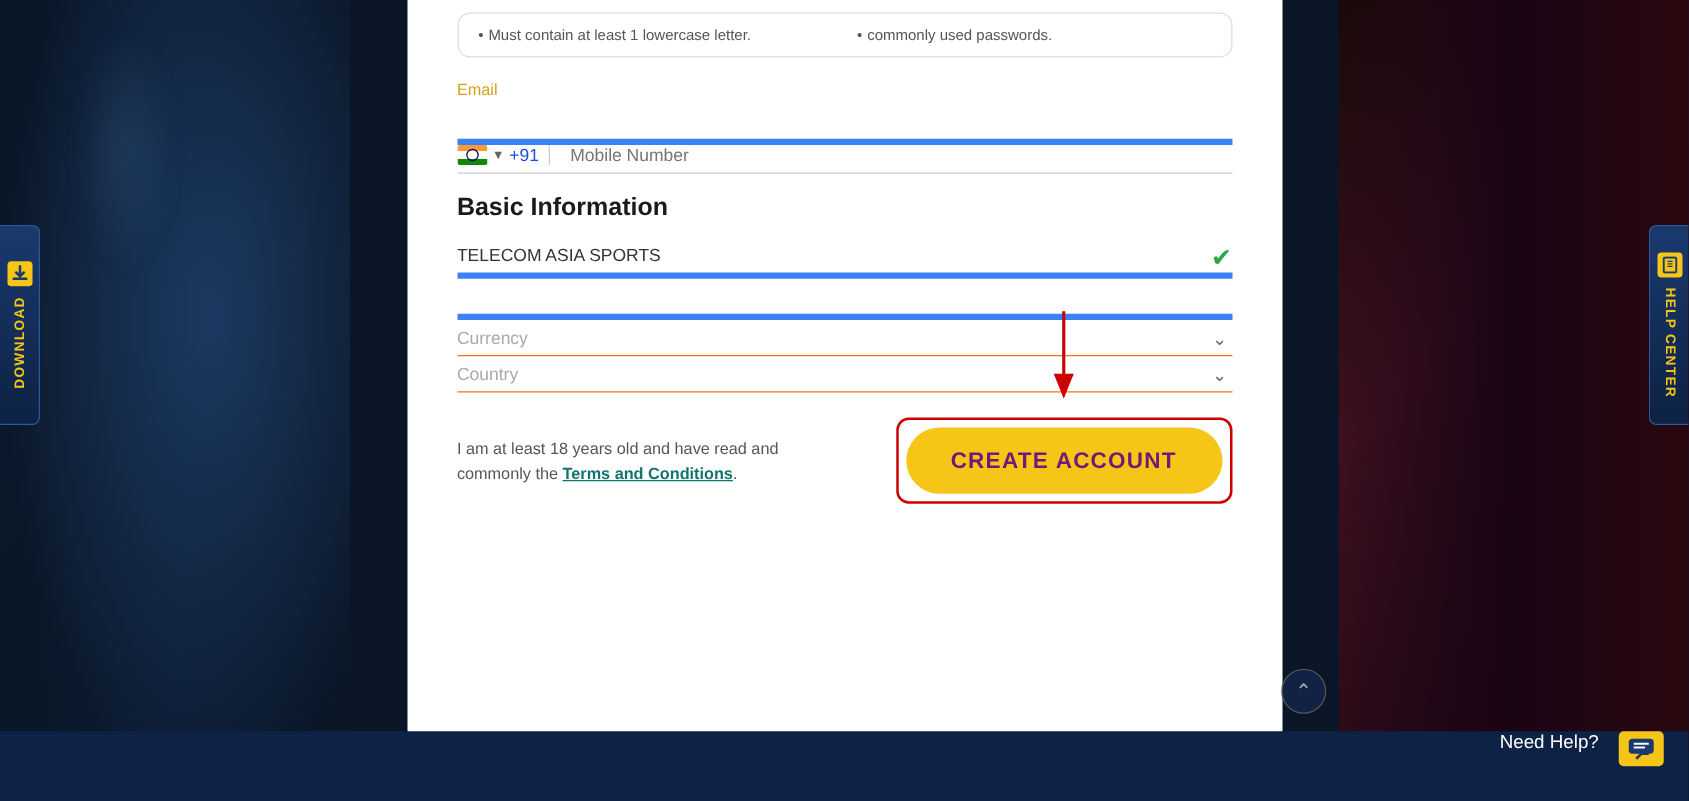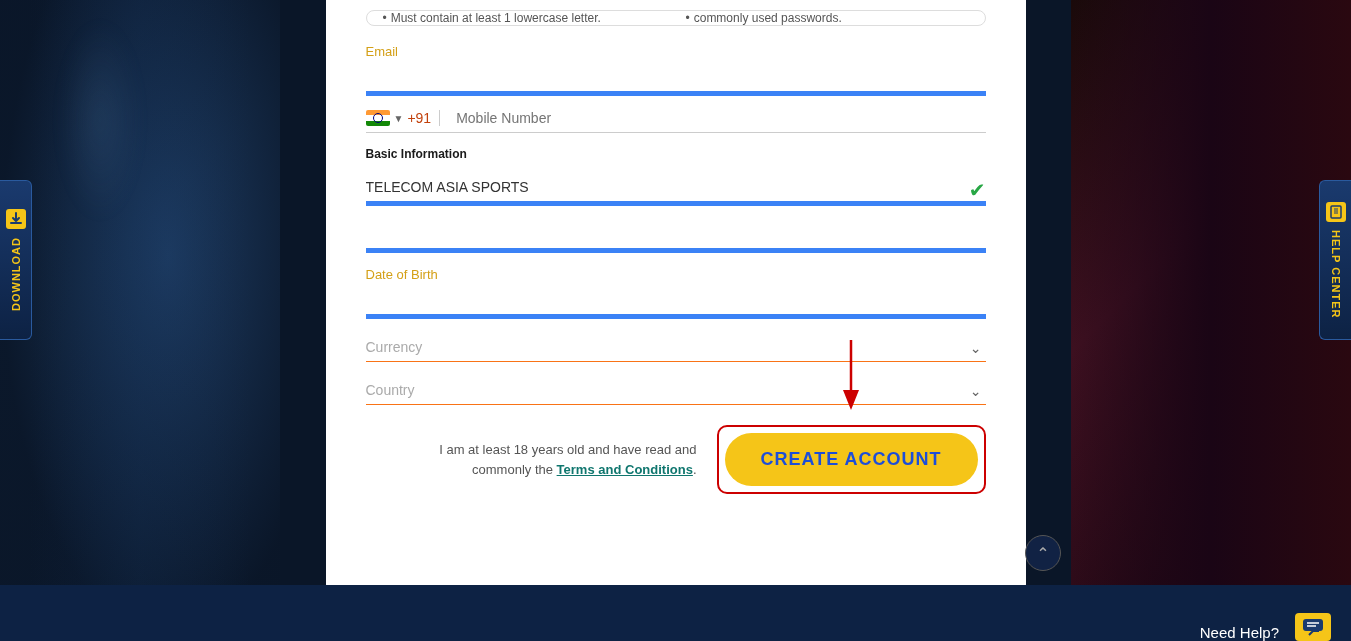--- a/index.html
+++ b/index.html
@@ -120,30 +120,30 @@
       border-radius: 0 0 16px 16px;
       z-index: 5;
       padding: 0 40px 30px 40px;
       overflow: hidden;
     }
 
     
     .password-hints {
       border: 1px solid #ddd;
       border-radius: 10px;
-      padding: 0 16px;
+      padding: 10px 16px;
       margin-bottom: 18px;
       margin-top: 10px;
       font-size: 12px;
       color: #555;
     }
 
     
     .field-group {
-      margin-bottom: 14px;
+      margin-bottom: 0;
     }
 
     .field-label {
       font-size: 13px;
       color: #d4a017;
       margin-bottom: 4px;
       display: block;
     }
 
     .field-input {
@@ -200,44 +200,44 @@
       left: 50%;
       transform: translate(-50%, -50%);
       width: 8px;
       height: 8px;
       border: 1px solid #000080;
       border-radius: 50%;
     }
 
     .country-code {
       font-size: 14px;
-      color: #c2410c;
+      color: #1d4ed8;
     }
 
     .chevron-small {
       font-size: 10px;
       color: #666;
     }
 
     .phone-input {
       flex: 1;
       border: none;
       outline: none;
       font-size: 14px;
       color: #aaa;
       background: transparent;
       padding-left: 8px;
     }
 
     
     .section-title {
-      font-size: 12px;
+      font-size: 20px;
       font-weight: bold;
       color: #1a1a1a;
-      margin: 4px 0 12px 0;
+      margin: 16px 0 12px 0;
     }
 
     
     .input-with-check {
       position: relative;
       display: flex;
       align-items: center;
     }
 
     .input-with-check .field-input {
@@ -284,35 +284,34 @@
       display: flex;
       align-items: center;
       justify-content: space-between;
       margin-top: 20px;
       gap: 20px;
     }
 
     .terms-text {
       font-size: 13px;
       color: #555;
-      text-align: right;
       flex: 1;
       line-height: 1.5;
     }
 
     .terms-text a {
       color: #0f766e;
       text-decoration: underline;
       font-weight: bold;
     }
 
     
     .create-account-btn {
       background: #f5c518;
-      color: #1d4ed8;
+      color: #701a75;
       font-size: 18px;
       font-weight: bold;
       letter-spacing: 1px;
       border: none;
       border-radius: 30px;
       padding: 16px 36px;
       cursor: pointer;
       white-space: nowrap;
       border: 3px solid #cc0000;
       min-width: 220px;
@@ -321,21 +320,21 @@
     
     .footer-bar {
       position: absolute;
       bottom: 0;
       left: 0;
       width: 100%;
       height: 56px;
       background: #0d2244;
       z-index: 8;
       display: flex;
-      align-items: flex-end;
+      align-items: flex-start;
       justify-content: flex-end;
       padding: 0 20px;
       gap: 16px;
     }
 
     .footer-bar .need-help {
       color: #ffffff;
       font-size: 15px;
       font-weight: 500;
     }
@@ -469,24 +468,20 @@
     <div class="input-with-check">
       <input class="field-input" type="text" value="TELECOM ASIA SPORTS" style="">
       <span class="check-icon">✔</span>
     </div>
   </div>
 
   <div class="field-group">
     <input class="field-input" type="text" style="">
   </div>
 
-  <div class="field-group">
-    <label class="field-label">Date of Birth</label>
-    <input class="field-input" type="text" style="">
-  </div>
 
   <div class="field-group">
     <div class="select-wrapper">
       <select class="dropdown-field">
         <option value="">Currency</option>
       </select>
       <span class="chevron-down">⌄</span>
     </div>
   </div>
 

